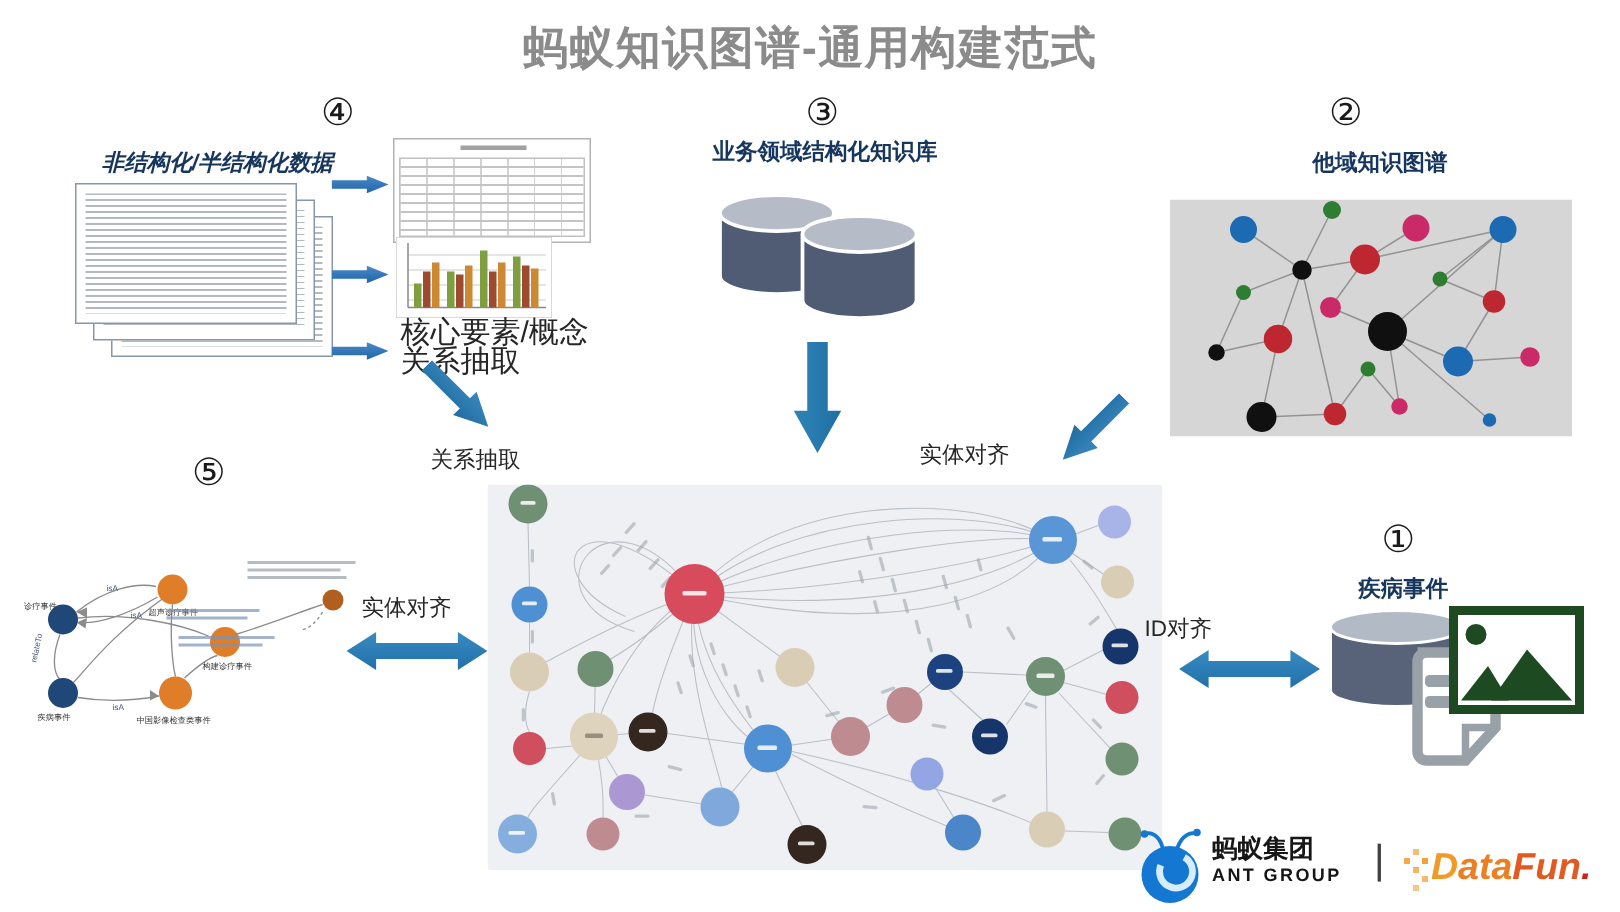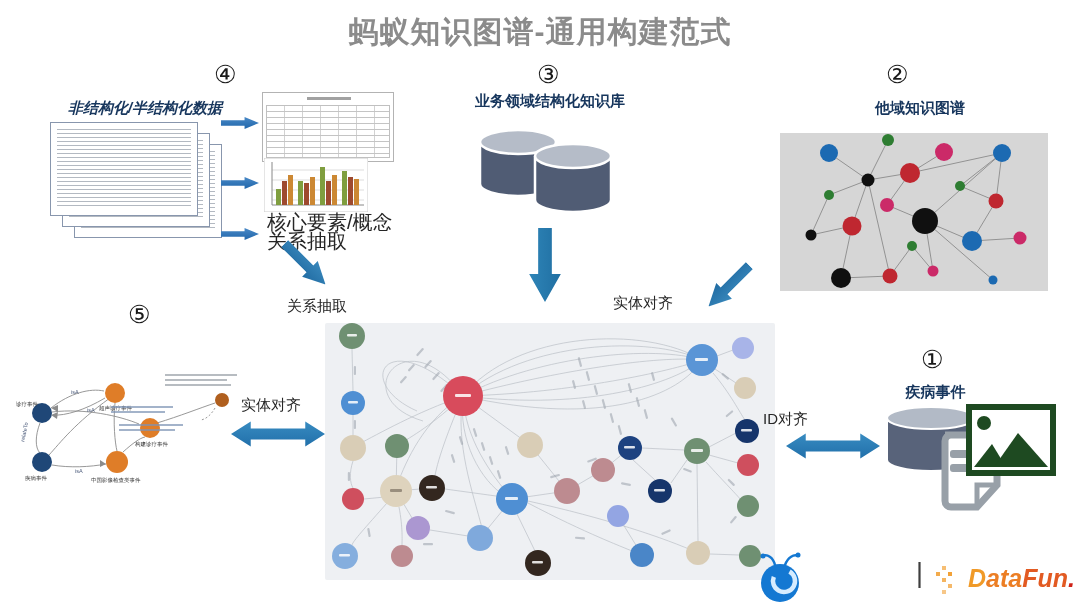--- a/index.html
+++ b/index.html
@@ -28,21 +28,21 @@
   .table-thumb{width:130px;height:68px;background:#fff;border:1px solid #b3b3b3;}
   .table-thumb .tt-title{position:absolute;left:44px;top:4px;width:44px;height:3px;background:#8a8a8a;opacity:.8;}
   .table-thumb .tt-grid{position:absolute;left:3px;right:3px;top:12px;bottom:3px;
       background:
         repeating-linear-gradient(180deg,transparent 0,transparent 5px,#c4c4c4 5px,#c4c4c4 6px),
         repeating-linear-gradient(90deg,transparent 0,transparent 17px,#d2d2d2 17px,#d2d2d2 18px);
       border:1px solid #c0c0c0;}
   .footer-cn{font-size:17px;font-weight:bold;color:#161616;line-height:1.15;}
   .footer-en{font-size:12px;font-weight:600;color:#161616;letter-spacing:1.6px;}
   .footer-divider{font-size:27px;font-weight:300;color:#3f3f3f;}
-  .datafun{font-size:25px;font-weight:bold;font-style:italic;letter-spacing:0px;margin-left:14px;}
+  .datafun{font-size:25px;font-weight:bold;font-style:italic;letter-spacing:0px;}
   .df-dot-sq{position:absolute;background:#f2a238;}
 </style>
 </head>
 <body>
 
 <div class="slide">
 
   <div class="abs slide-title">蚂蚁知识图谱-通用构建范式</div>
 
   <div class="abs circ-num" style="left:214px;top:62px;">④</div>
@@ -413,20 +413,24 @@
   </svg>
 
   <svg class="abs" style="left:755px;top:550px;" width="50" height="54" viewBox="0 0 50 54">
     <path d="M20,15 C18,7 12,4 8,6" fill="none" stroke="#1478d2" stroke-width="2.5" stroke-linecap="round"></path>
     <circle cx="8" cy="6" r="2.5" fill="#1478d2"></circle>
     <path d="M30,15 C33,7 39,4 43,6" fill="none" stroke="#1478d2" stroke-width="2.5" stroke-linecap="round"></path>
     <circle cx="43" cy="5" r="2.5" fill="#1478d2"></circle>
     <circle cx="25" cy="33" r="19" fill="#1478d2"></circle>
     <circle cx="29" cy="31" r="11" fill="none" stroke="#d6ecff" stroke-width="4.5" stroke-dasharray="50 20" transform="rotate(-60 29 31)"></circle>
   </svg>
+  <div class="abs" style="left:808px;top:556px;">
+    <div class="footer-cn">蚂蚁集团</div>
+    <div class="footer-en">ANT GROUP</div>
+  </div>
   <div class="abs footer-divider" style="left:916px;top:558px;">|</div>
 
   <div class="abs" style="left:936px;top:558px;width:130px;height:44px;">
     <div class="df-dot-sq" style="left:0px;top:14px;width:4px;height:4px;opacity:.9;"></div>
     <div class="df-dot-sq" style="left:6px;top:8px;width:4px;height:4px;opacity:.7;"></div>
     <div class="df-dot-sq" style="left:6px;top:20px;width:4px;height:4px;opacity:.8;"></div>
     <div class="df-dot-sq" style="left:12px;top:14px;width:4px;height:4px;"></div>
     <div class="df-dot-sq" style="left:12px;top:26px;width:4px;height:4px;opacity:.75;"></div>
     <div class="df-dot-sq" style="left:6px;top:32px;width:4px;height:4px;opacity:.6;"></div>
     <div class="datafun abs" style="left:18px;top:6px;"><span style="color:#f09a28;">D</span><span style="color:#ec7e24;">ata</span><span style="color:#e25a22;">Fun</span><span style="color:#cf2318;">.</span></div>

